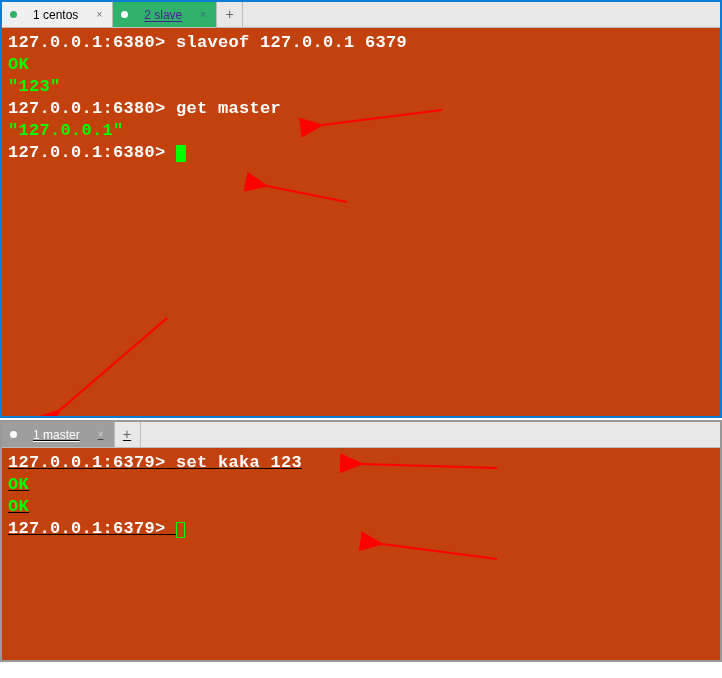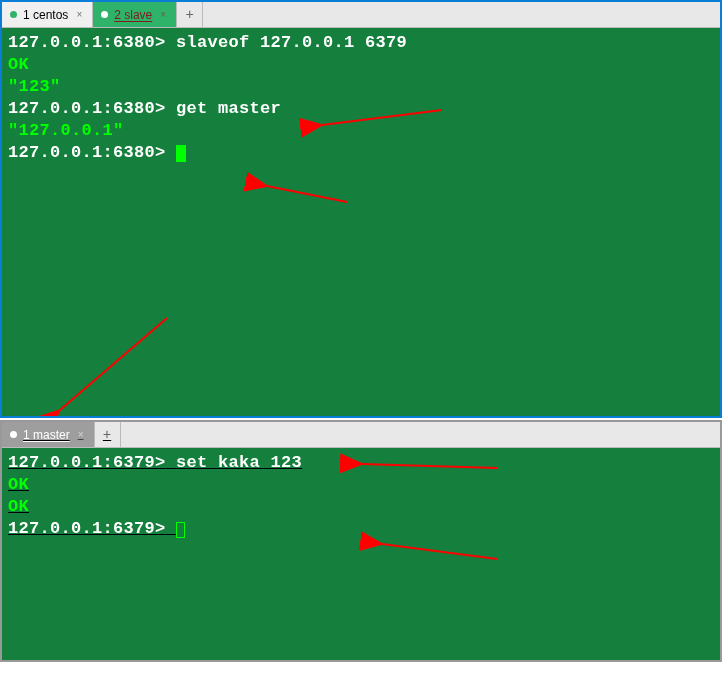--- a/index.html
+++ b/index.html
@@ -24,25 +24,25 @@
       border-bottom: 1px solid #bbb;
     }
     .tab {
       display: flex;
       align-items: center;
       height: 100%;
       padding: 0 8px 0 8px;
       font-family: Arial, sans-serif;
       font-size: 12px;
       border-right: 1px solid #bbb;
-      gap: 6px;
+      gap: 16px;
       cursor: default;
     }
     .tab.inactive { background: #f0f0f0; }
-    .tab.active-green { background: #2fb36a; color: #7f1d1d; }
+    .tab.active-green { background: #2fb36a; color: #4c1d95; }
     .tab.active-gray { background: #9e9e9e; color: #fff; }
     .dot {
       width: 7px; height: 7px; border-radius: 50%;
       display: inline-block;
     }
     .dot-green { background: #2fb36a; }
     .dot-white { background: #fff; }
     .tab-label { text-decoration: underline; text-decoration-thickness: 1px; text-underline-offset: 2px; }
     .tab-label.no-ul { text-decoration: none; }
     .tab-close {
@@ -56,21 +56,21 @@
       display: flex;
       align-items: center;
       justify-content: center;
       font-size: 14px;
       color: #666;
       border-right: 1px solid #bbb;
       height: 100%;
       cursor: pointer;
     }
     .terminal {
-      background: #15803d;
+      background: #c2410c;
       color: #fff;
       font-size: 17px;
       line-height: 22px;
       padding: 4px 6px;
       font-weight: bold;
       letter-spacing: 0.3px;
     }
     .prompt { color: #fff; }
     .cmd { color: #fff; }
     .out { color: #00ff00; margin-top: 8px; }

